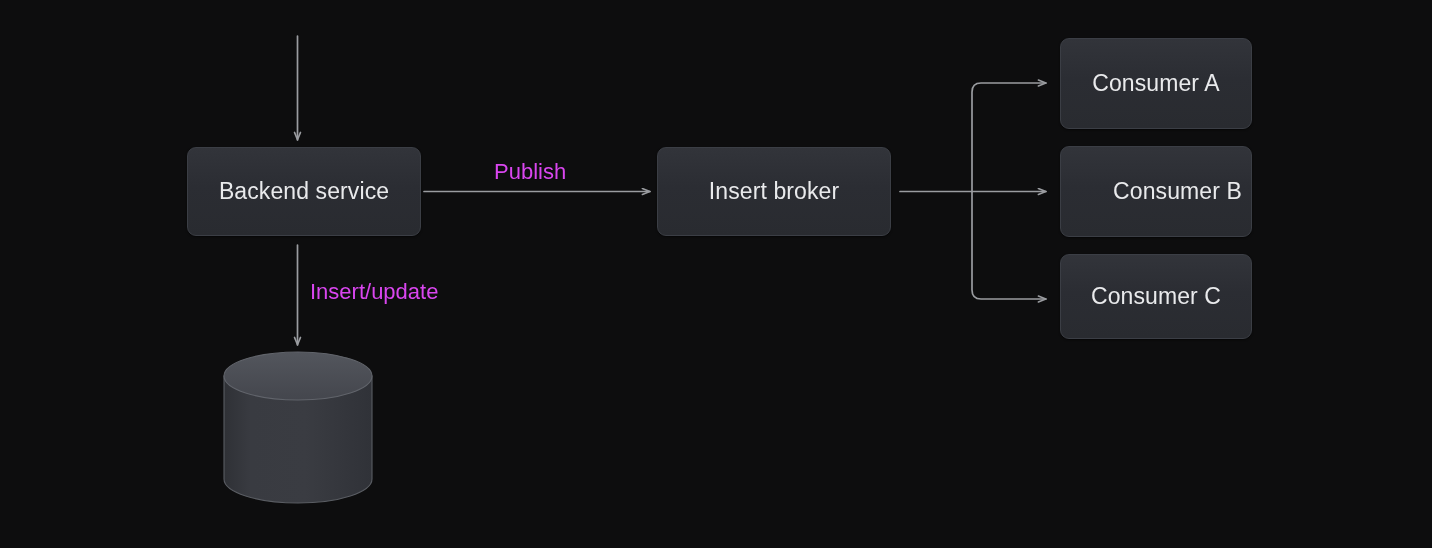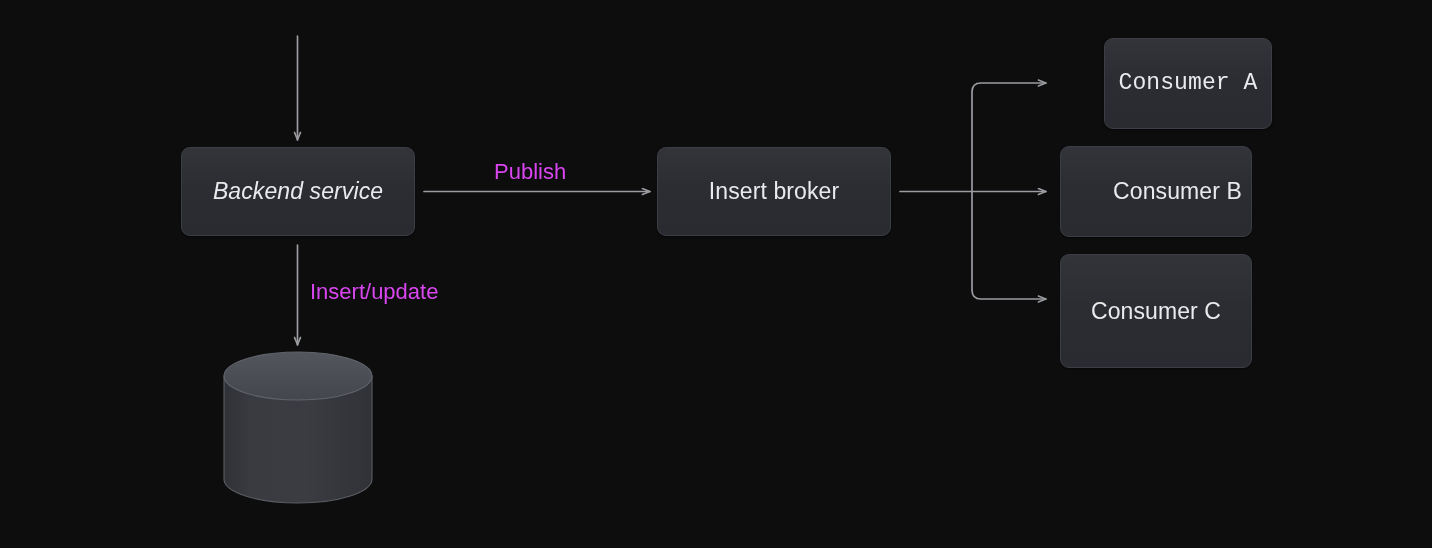--- a/index.html
+++ b/index.html
@@ -90,37 +90,37 @@
 
       <path d="M972 191.5 L972 290 Q972 299 981 299 L1046 299" marker-end="url(#arrowhead)"></path>
     </g>
 
     <g>
       <path d="M224 376 L224 479 A74 24 0 0 0 372 479 L372 376 Z" fill="url(#cylBodyGrad)" stroke="#5a5d63" stroke-width="1.1"></path>
       <ellipse cx="298" cy="376" rx="74" ry="24" fill="url(#cylTopGrad)" stroke="#61646b" stroke-width="1.1"></ellipse>
     </g>
   </svg>
 
-  <div class="node-box" style="left:181px; top:147px; width:234px; height:89px;font-style:italic;">
+  <div class="node-box" style="left:187px; top:147px; width:234px; height:89px;">
     <span class="node-label">Backend service</span>
   </div>
 
   <div class="node-box" style="left:657px; top:147px; width:234px; height:89px;">
     <span class="node-label">Insert broker</span>
   </div>
 
-  <div class="node-box" style="left:1104px; top:38px; width:168px; height:91px;font-family:Liberation Mono, monospace;">
+  <div class="node-box" style="left:1060px; top:38px; width:192px; height:91px;">
     <span class="node-label">Consumer A</span>
   </div>
 
   <div class="node-box" style="left:1060px; top:146px; width:192px; height:91px;padding-left:43px;">
     <span class="node-label">Consumer B</span>
   </div>
 
-  <div class="node-box" style="left:1060px; top:254px; width:192px; height:114px;">
+  <div class="node-box" style="left:1060px; top:254px; width:192px; height:85px;">
     <span class="node-label">Consumer C</span>
   </div>
 
   <div class="edge-label" style="left:494px; top:161px;">Publish</div>
 
   <div class="edge-label" style="left:310px; top:281px;">Insert/update</div>
 
 </div>
 
 </body></html>

